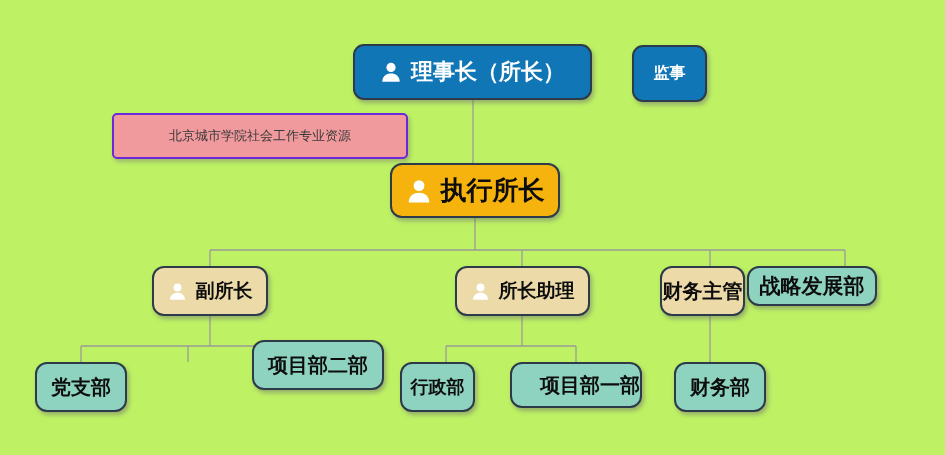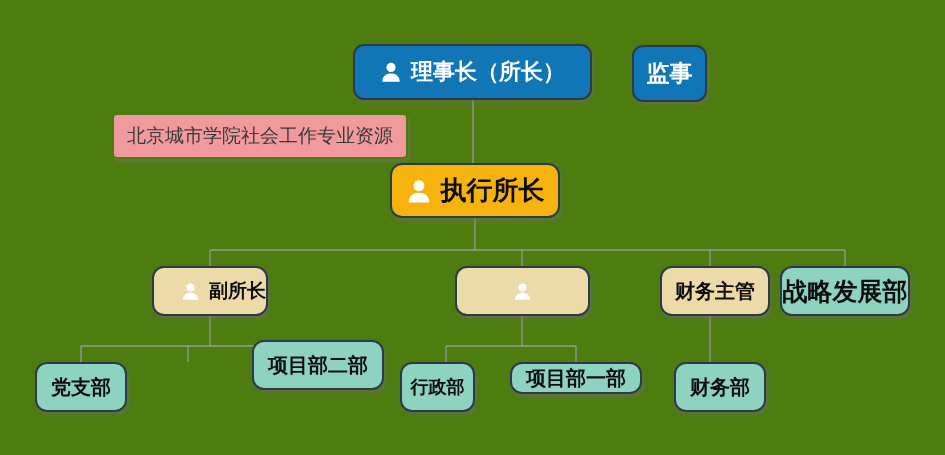--- a/index.html
+++ b/index.html
@@ -1,52 +1,52 @@
 <!DOCTYPE html>
 <html><head>
 <meta charset="utf-8">
 <style>
   html,body{margin:0;padding:0;background:#fff;}
   .stage{
-    position:relative;width:945px;height:455px;background:#4d7c0f;overflow:hidden;
+    position:relative;width:945px;height:455px;background:#bef264;overflow:hidden;
     font-family:Liberation Mono, monospace;
   }
   .lines{position:absolute;left:0;top:0;width:945px;height:455px;}
   .node{
     position:absolute;display:flex;align-items:center;justify-content:center;gap:9px;
     box-sizing:border-box;border:2px solid #2d3a4a;border-radius:12px;
     box-shadow:2px 3px 4px rgba(110,110,110,.5);
     font-weight:bold;color:#0d0d0d;white-space:nowrap;
   }
   .blue{background:#1176b5;color:#ffffff;}
   .yellow{background:#f7b30d;}
   .tan{background:#ecdaa9;}
   .teal{background:#8ed3bf;}
   .note-box{
     position:absolute;display:flex;align-items:center;justify-content:center;
-    box-sizing:border-box;background:#f19a9d;border:2px solid #4d7c0f;border-radius:5px;
+    box-sizing:border-box;background:#f19a9d;border:2px solid #6d28d9;border-radius:5px;
     box-shadow:2px 3px 4px rgba(120,120,120,.45);
-    color:#3a3a3a;font-weight:normal;font-size:19px;white-space:nowrap;
+    color:#3a3a3a;font-weight:normal;font-size:13px;white-space:nowrap;
   }
   .icon{display:inline-flex;line-height:0;}
 
   
   #n-chairman   {left:353px;top:44px; width:239px;height:56px;font-size:22px;border-radius:11px;}
-  #n-supervisor {left:632px;top:45px; width:75px; height:57px;font-size:23px;border-radius:11px;}
+  #n-supervisor {left:632px;top:45px; width:75px; height:57px;font-size:16px;border-radius:11px;}
   #n-note       {left:112px;top:113px;width:296px;height:46px;}
   #n-executive  {left:390px;top:163px;width:170px;height:55px;font-size:26px;}
-  #n-deputy     {left:152px;top:266px;width:116px;height:50px;font-size:19px;justify-content:flex-end;}
+  #n-deputy     {left:152px;top:266px;width:116px;height:50px;font-size:19px;}
   #n-assistant  {left:455px;top:266px;width:135px;height:50px;font-size:19px;}
-  #n-finsup     {left:660px;top:266px;width:110px; height:50px;font-size:20px;}
-  #n-strategy   {left:780px;top:266px;width:130px;height:50px;font-size:25px;}
+  #n-finsup     {left:660px;top:266px;width:85px; height:50px;font-size:20px;}
+  #n-strategy   {left:747px;top:266px;width:130px;height:40px;font-size:21px;}
   #n-party      {left:35px; top:362px;width:92px; height:50px;font-size:20px;}
   #n-publicity  {left:142px;top:362px;width:92px; height:50px;font-size:20px;}
   #n-project2   {left:252px;top:340px;width:132px;height:50px;font-size:20px;}
   #n-admin      {left:400px;top:362px;width:75px; height:50px;font-size:18px;}
-  #n-project1   {left:510px;top:362px;width:132px;height:32px;font-size:20px;}
+  #n-project1   {left:510px;top:362px;width:132px;height:46px;font-size:20px;justify-content:flex-end;}
   #n-finance    {left:667px;top:362px;width:92px; height:50px;font-size:20px;margin-left:7px;}
 </style>
 </head>
 <body>
 
 <div class="stage">
 
   <svg class="lines" viewBox="0 0 945 455" xmlns="http://www.w3.org/2000/svg">
     <g stroke="#9a9a9a" stroke-width="1.3" fill="none">
 
@@ -112,20 +112,21 @@
     <span>副所长</span>
   </div>
 
   <div class="node tan" id="n-assistant">
     <span class="icon">
       <svg width="19" height="19" viewBox="0 0 24 24" fill="#ffffff">
         <circle cx="12" cy="7" r="5"></circle>
         <path d="M2.5 22.5c0-6.2 4.6-9 9.5-9s9.5 2.8 9.5 9z"></path>
       </svg>
     </span>
+    <span>所长助理</span>
   </div>
 
   <div class="node tan" id="n-finsup">
     <span>财务主管</span>
   </div>
 
   <div class="node teal" id="n-strategy">
     <span>战略发展部</span>
   </div>
 

